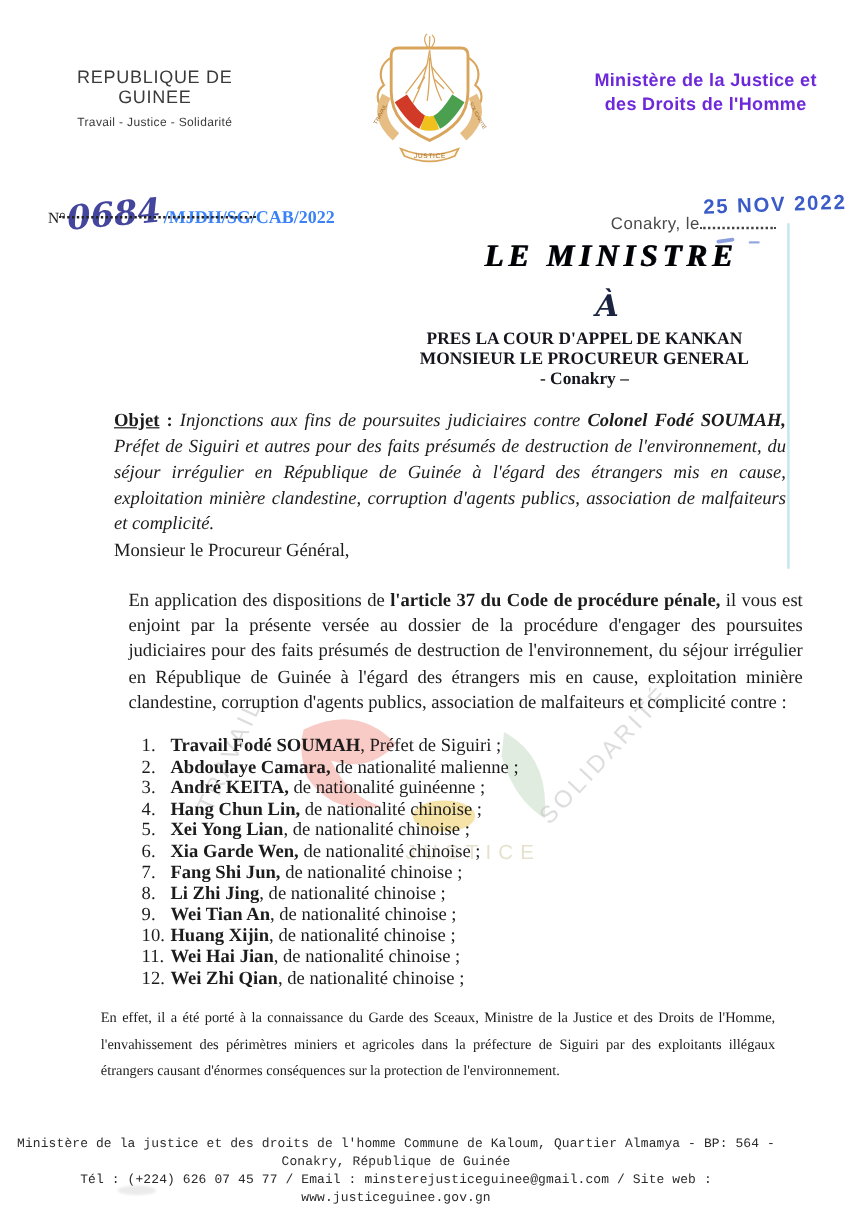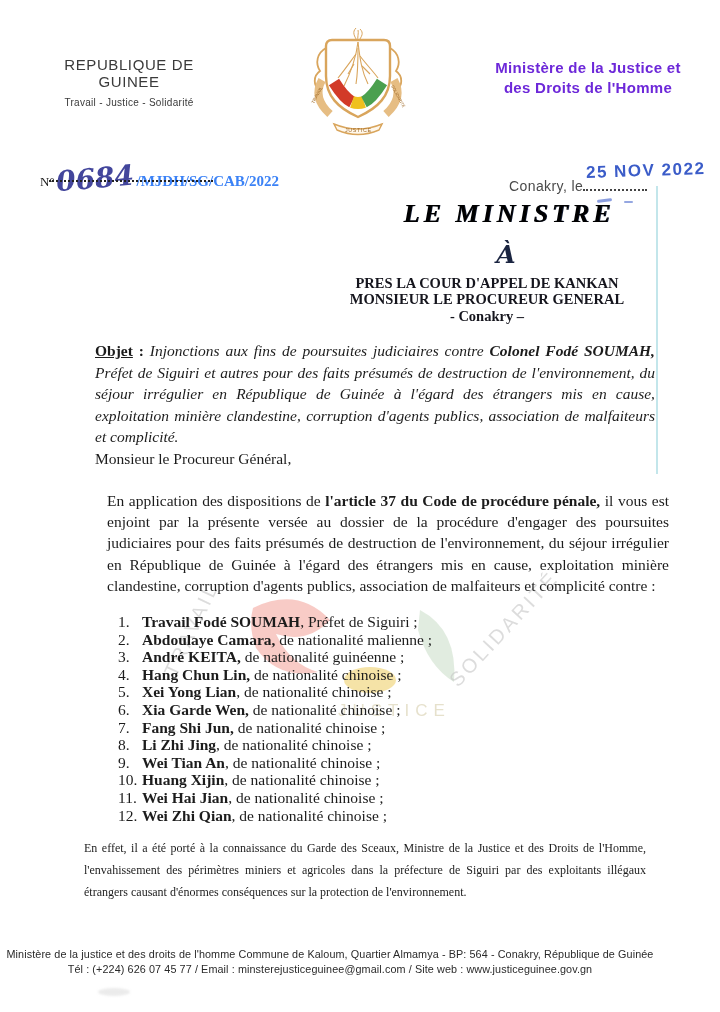--- a/index.html
+++ b/index.html
@@ -61,21 +61,21 @@
   .li{display:flex;}
   .li .num{flex:0 0 24px;}
   .p2{position:absolute;left:84px;top:838px;width:562px;text-align:justify;
       font-size:12px;line-height:21.8px;}
 
   
   .watermark{position:absolute;left:158px;top:568px;}
 
   
   .footer{position:absolute;left:0;top:947px;width:660px;text-align:center;
-          font-family:Liberation Sans, sans-serif;font-size:10.8px;line-height:15px;
+          font-family:Liberation Mono, monospace;font-size:10.8px;line-height:15px;
           color:#2a2a2a;letter-spacing:.1px;}
   .smudge-gray{position:absolute;left:98px;top:988px;width:32px;height:8px;background:#d9d9d9;
           border-radius:50%;opacity:.5;filter:blur(1px);}
 </style>
 </head>
 <body>
 
 <div class="page">
 
   <svg class="watermark" width="404" height="210" viewBox="0 0 404 210">

